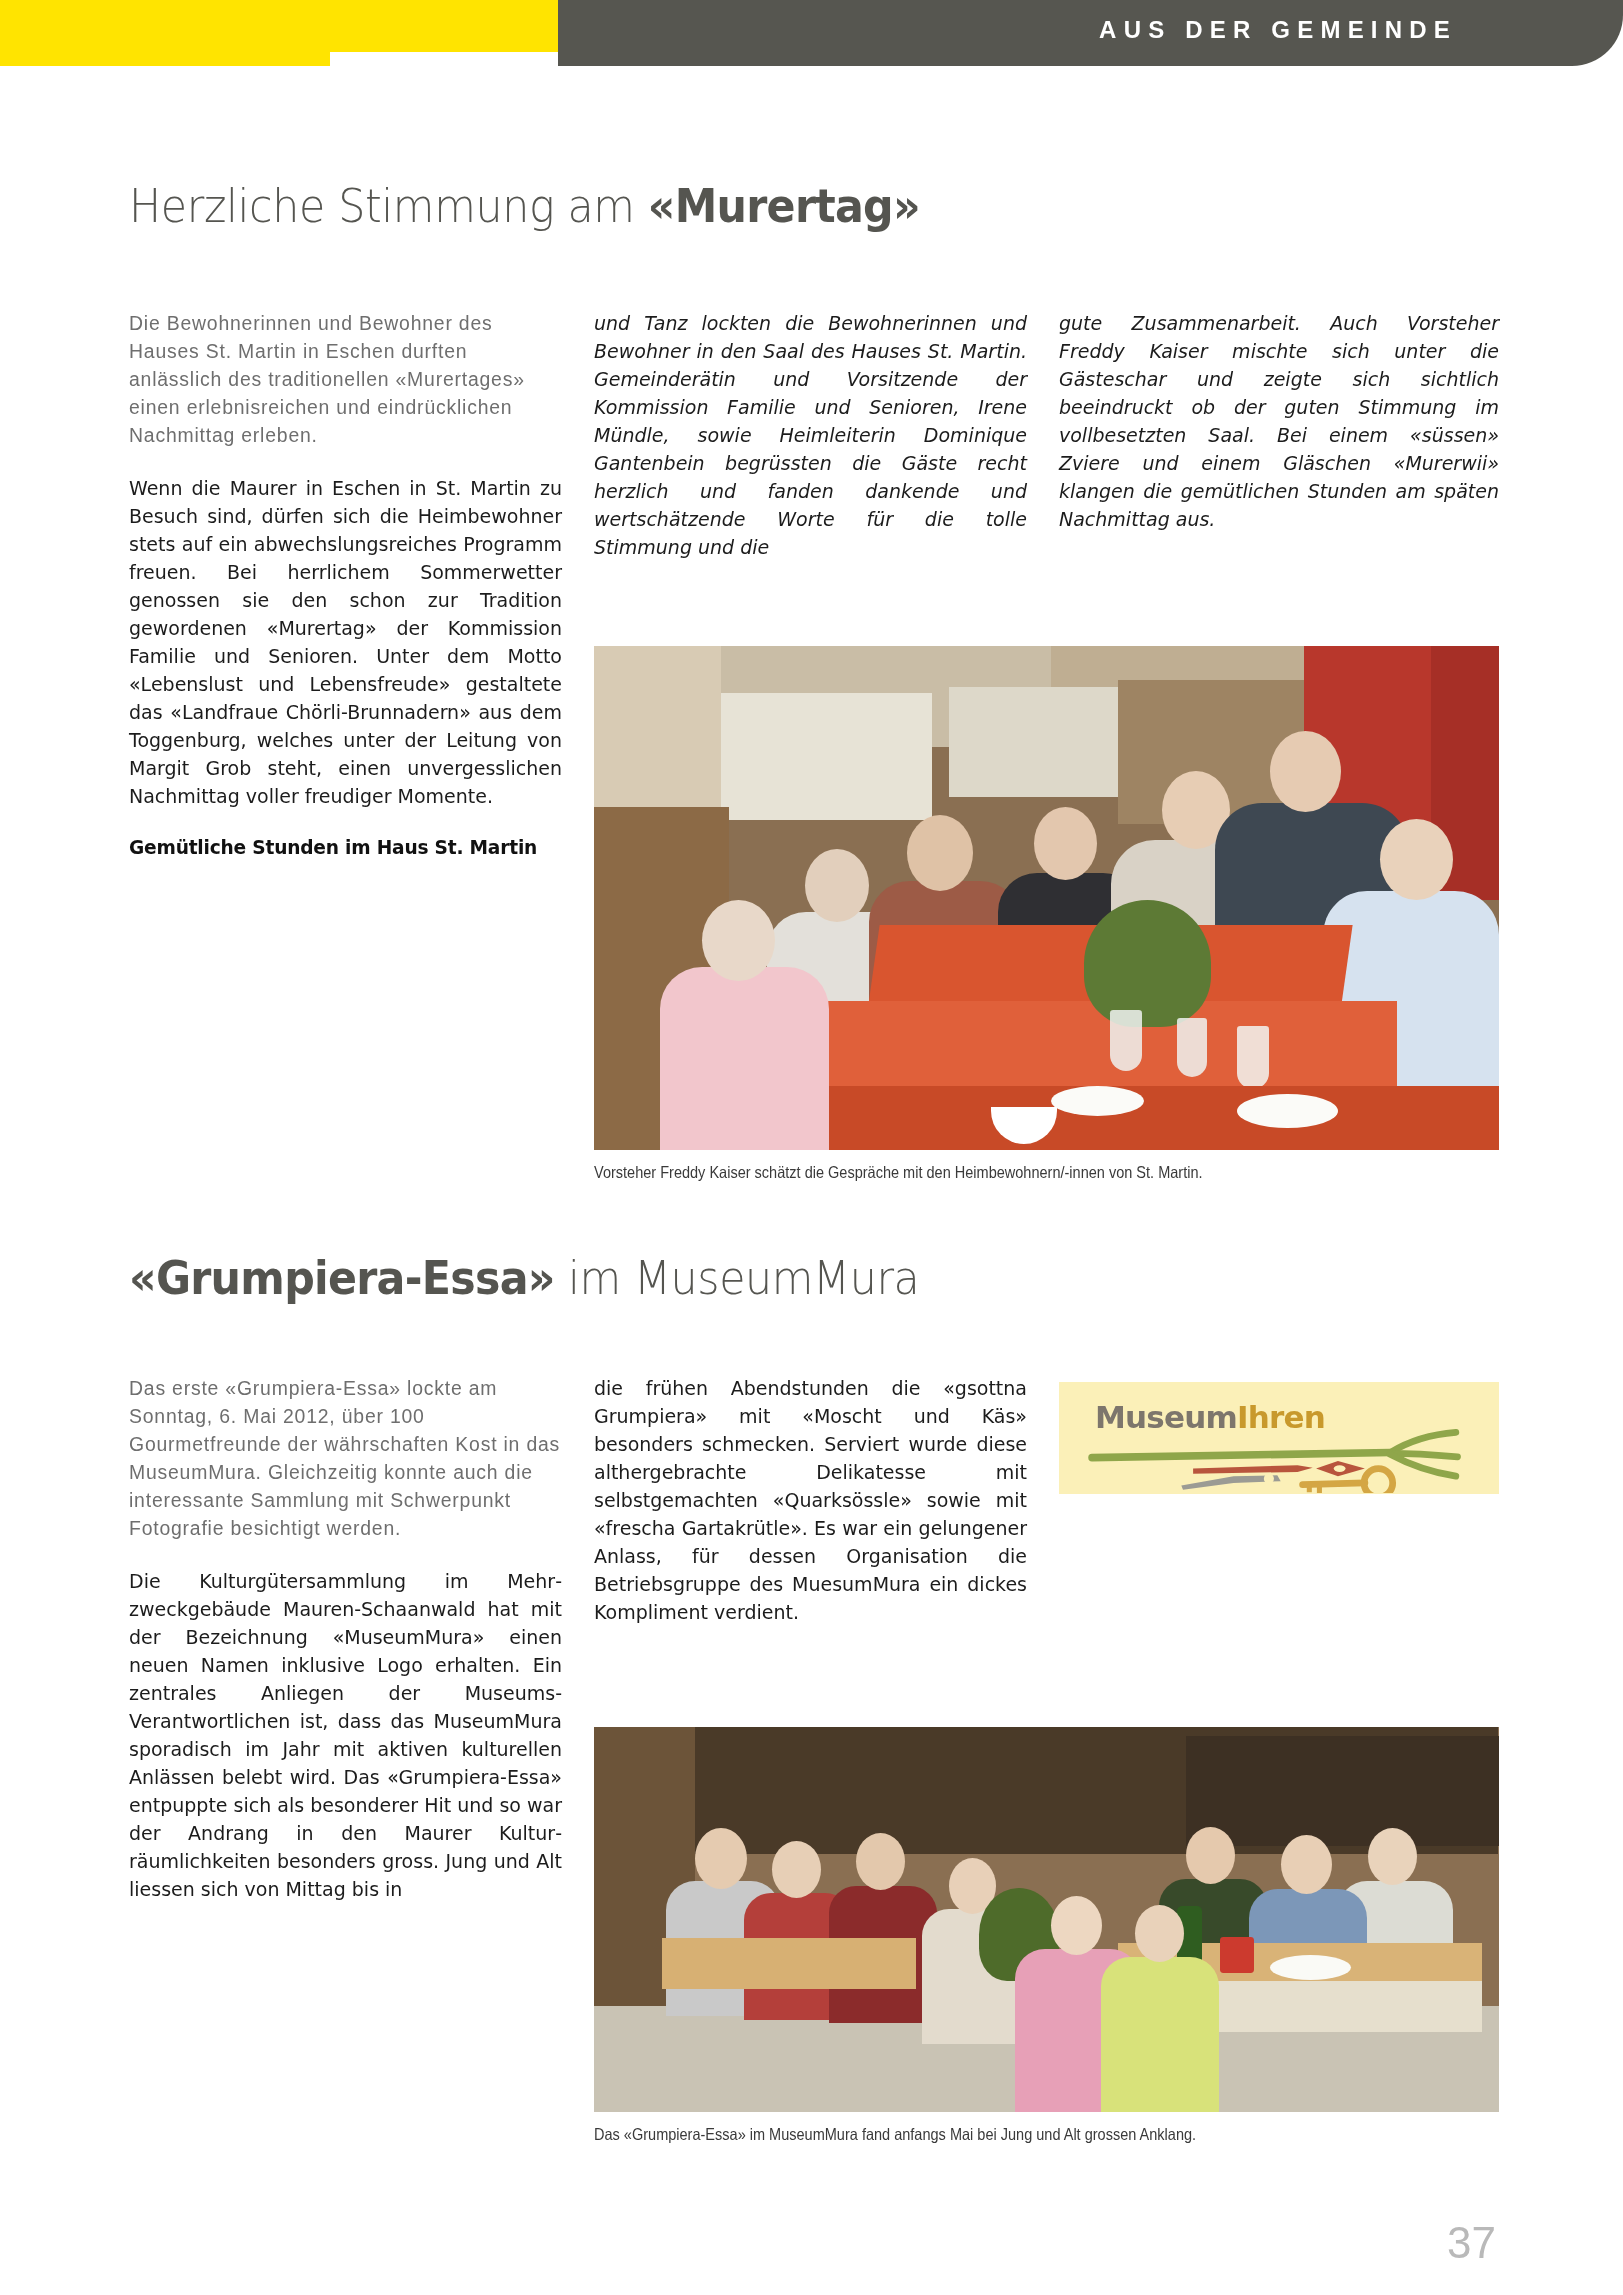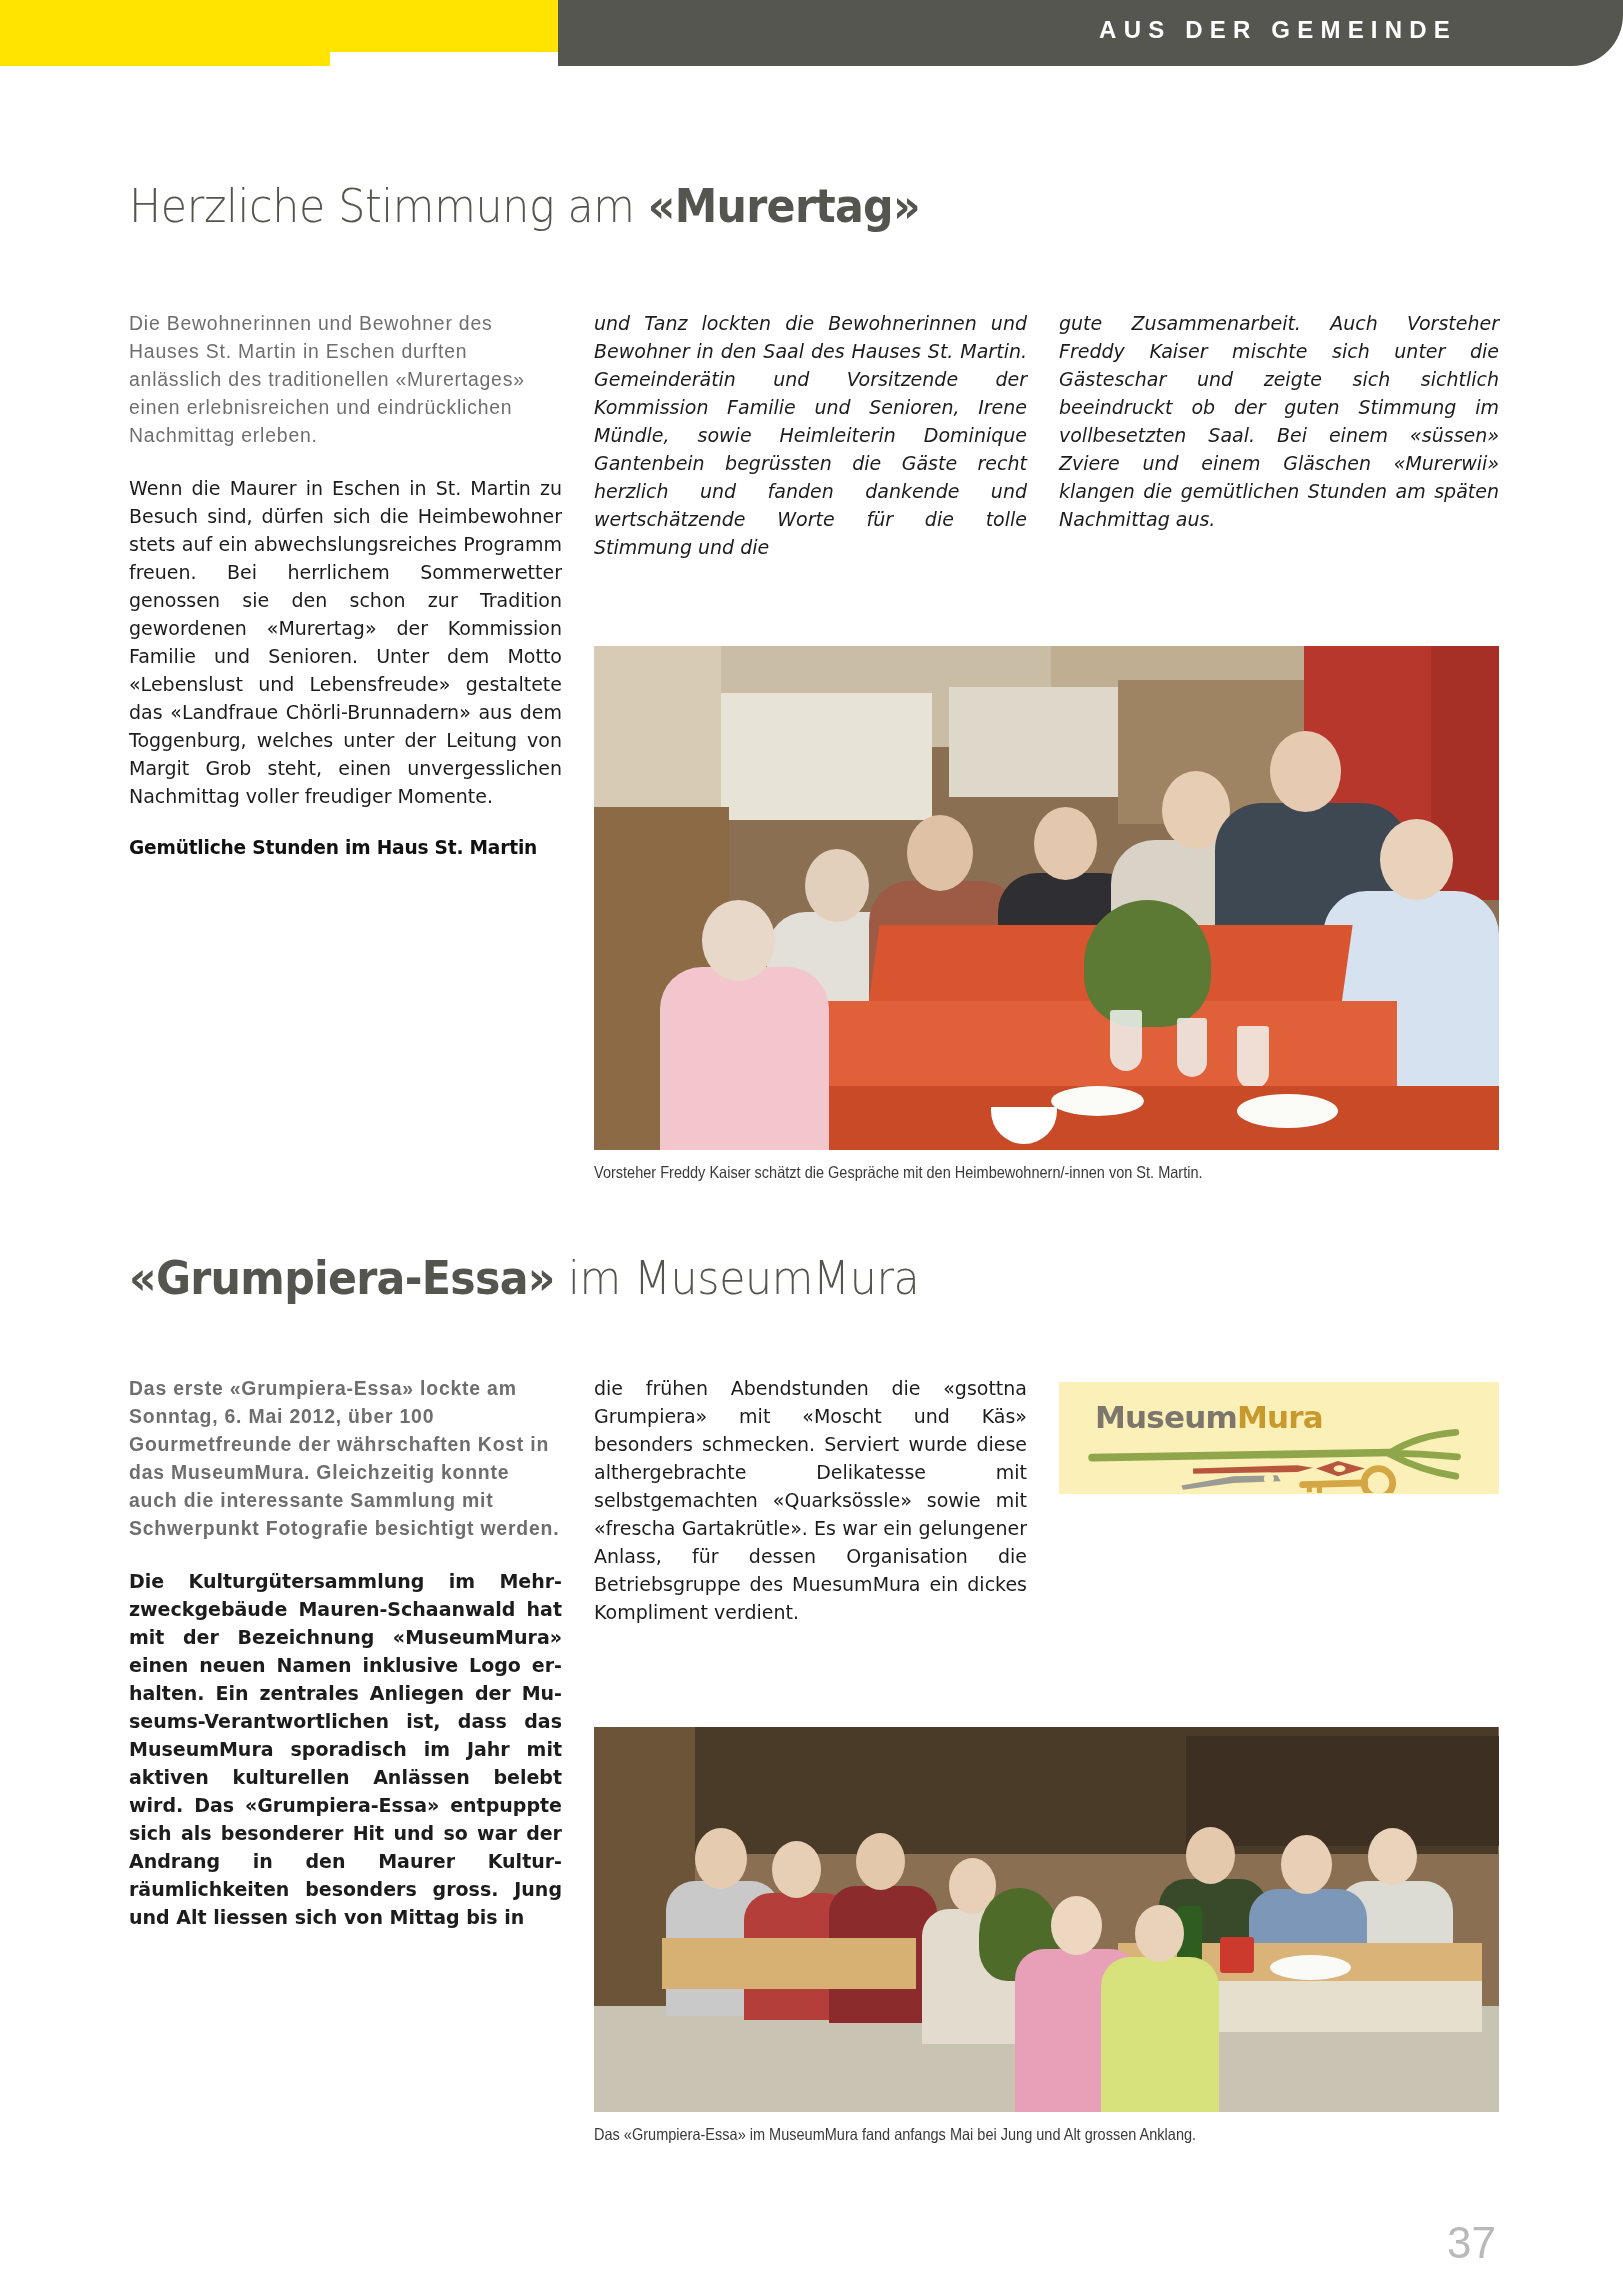--- a/index.html
+++ b/index.html
@@ -281,21 +281,21 @@
     font-family: "Liberation Sans", sans-serif;
     font-size: 44px;
     color: #b9b9b9;
     font-weight: 400;
   }
 
   
   #art1-col1 { top: 309px; }
   #art1-col2 { top: 309px; font-style: italic; }
   #art1-col3 { top: 309px; }
-  #art2-col1 { top: 1374px; font-weight: bold; }
+  #art2-col1 { top: 1374px; }
   #art2-col2 { top: 1374px; }
 </style>
 </head>
 <body>
 
 <div class="page">
 
   <div class="header">
     <div class="header-yellow"></div>
     <div class="header-yellow-tab"></div>
@@ -372,21 +372,21 @@
     <p class="lead">Das erste «Grumpiera-Essa» lockte am Sonntag, 6. Mai 2012, über 100 Gourmetfreunde der währschaften Kost in das Mu­seumMura. Gleichzeitig konnte auch die interessante Samm­lung mit Schwerpunkt Fotogra­fie besichtigt werden.</p>
     <p class="body">Die Kulturgütersammlung im Mehr­zweckgebäude Mauren-Schaanwald hat mit der Bezeichnung «MuseumMura» einen neuen Namen inklusive Logo er­halten. Ein zentrales Anliegen der Mu­seums-Verantwortlichen ist, dass das MuseumMura sporadisch im Jahr mit aktiven kulturellen Anlässen belebt wird. Das «Grumpiera-Essa» entpupp­te sich als besonderer Hit und so war der Andrang in den Maurer Kultur­räumlichkeiten besonders gross. Jung und Alt liessen sich von Mittag bis in</p>
   </div>
 
   <div class="col col-2" id="art2-col2">
     <p class="body">die frühen Abendstunden die «gsottna Grumpiera» mit «Moscht und Käs» besonders schmecken. Serviert wurde diese althergebrachte Delikatesse mit selbstgemachten «Quarksössle» sowie mit «frescha Gartakrütle». Es war ein gelungener Anlass, für dessen Organisation die Betriebsgruppe des MuesumMura ein dickes Kompliment verdient.</p>
   </div>
 
   <div id="logo-box">
     <div id="logo-text">
-      <span class="museum">Museum</span><span class="mura">Mura</span>
+      <span class="museum">Museum</span><span class="mura">Ihren</span>
     </div>
     <svg class="logo-art" viewBox="0 0 520 76">
 
       <path d="M38 34 L392 28" stroke="#8fa64a" stroke-width="9" stroke-linecap="round" fill="none"></path>
       <path d="M392 28 C418 12 444 6 470 4" stroke="#8fa64a" stroke-width="8" stroke-linecap="round" fill="none"></path>
       <path d="M392 29 C420 29 448 31 472 33" stroke="#8fa64a" stroke-width="8" stroke-linecap="round" fill="none"></path>
       <path d="M392 30 C418 44 444 52 470 56" stroke="#8fa64a" stroke-width="8" stroke-linecap="round" fill="none"></path>
 
       <path d="M158 47 L282 43 L300 46 L282 51 L158 53 Z" fill="#b8553d"></path>
 

